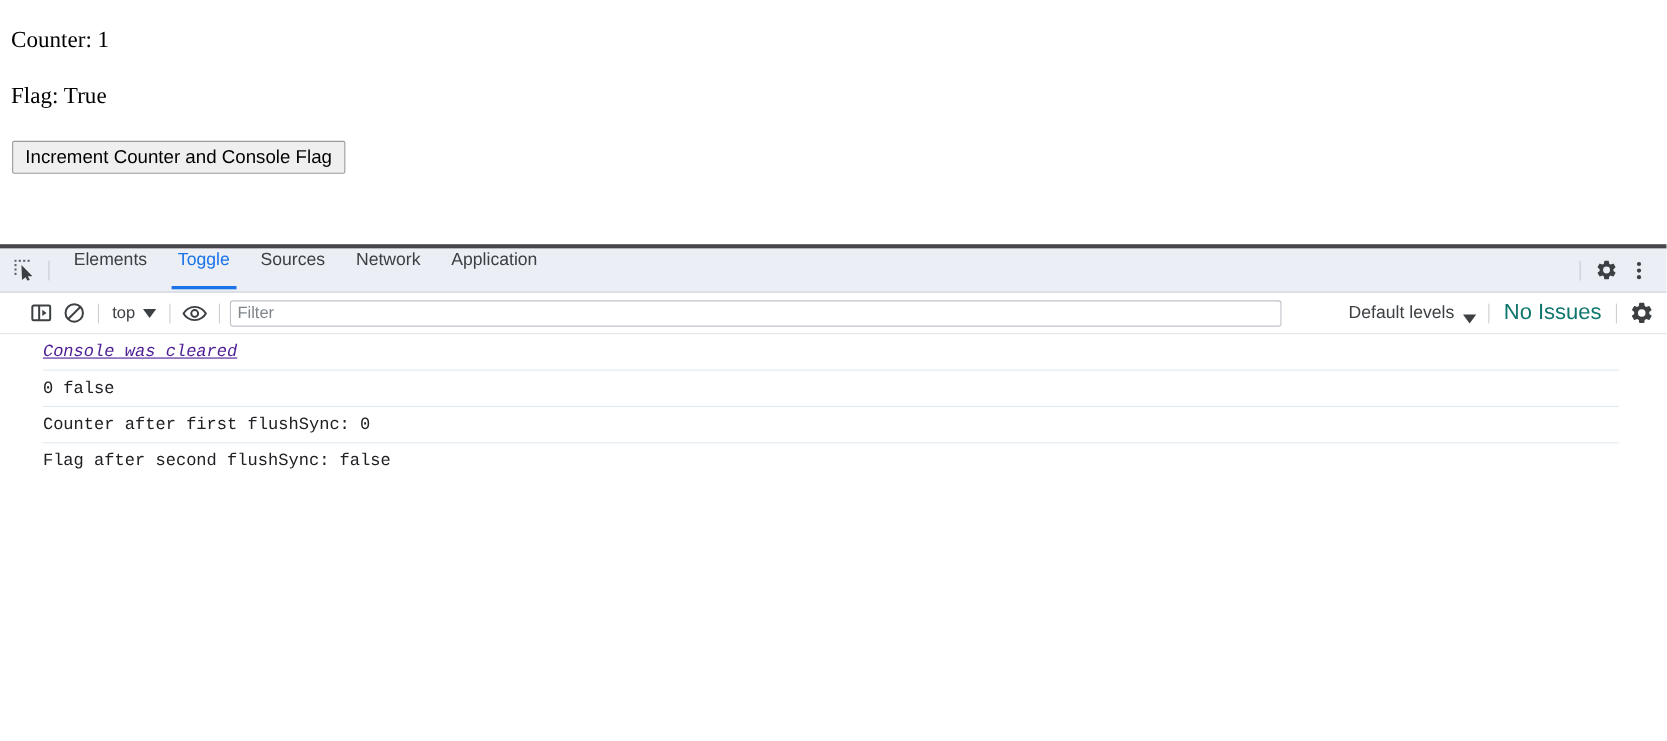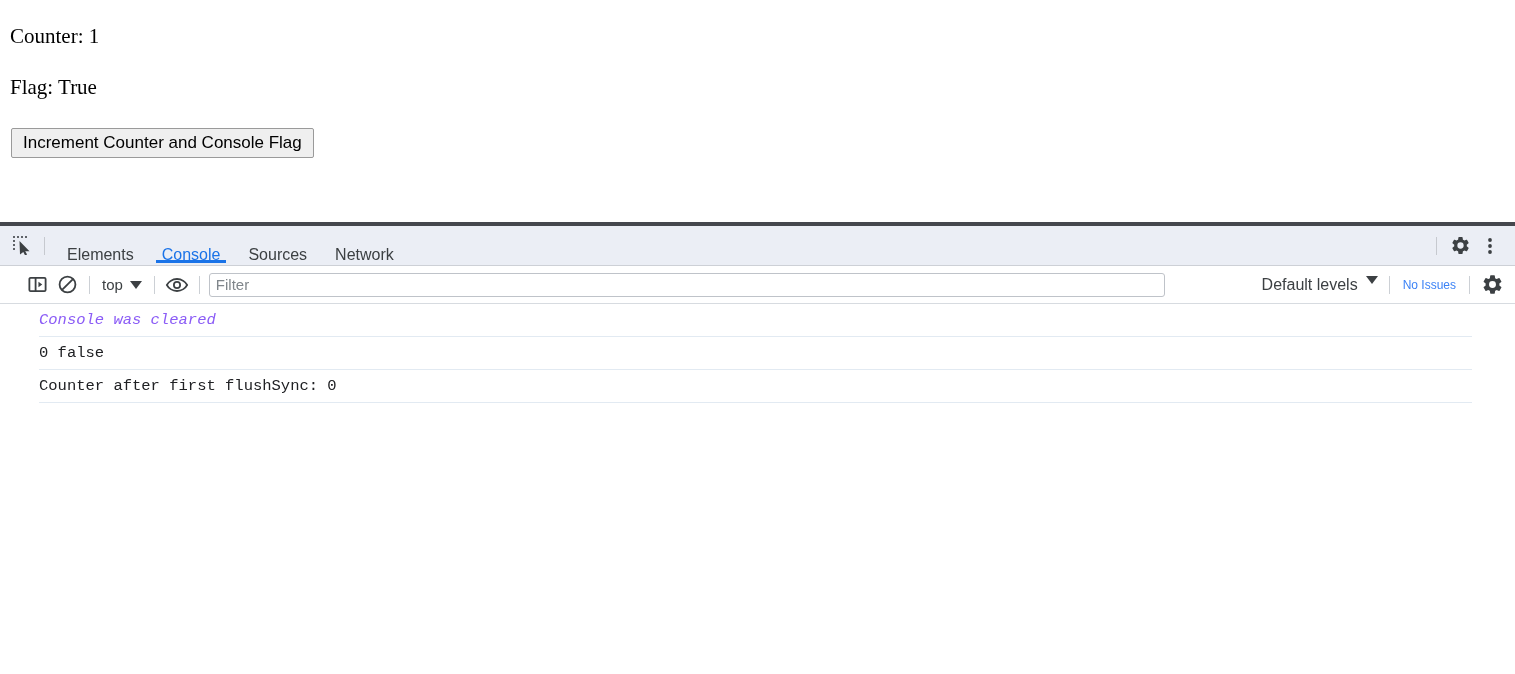--- a/index.html
+++ b/index.html
@@ -84,21 +84,21 @@
   }
   .strip-sep {
     width: 1px; height: 18px;
     background: #c6c9cf;
     margin: 0 8px;
   }
   .tab {
     height: 29px;
     padding: 17px 14px;
     display: flex;
-    align-items: flex-start;
+    align-items: flex-end;
     font-size: 16px;
     color: #3c4043;
     cursor: default;
     position: relative;
     white-space: nowrap;
   }
   .tab.active { color: #1a73e8; }
   .tab.active::after {
     content: "";
     position: absolute;
@@ -166,31 +166,31 @@
   }
   #filter-input::placeholder { color: #80868b; }
   #toolbar-right {
     display: flex;
     align-items: center;
     margin-left: auto;
     padding-right: 8px;
   }
   .levels-select {
     display: flex;
-    align-items: flex-start;
+    align-items: flex-end;
     gap: 8px;
     font-size: 16px;
     color: #3c4043;
     cursor: default;
     padding: 2px 4px;
     white-space: nowrap;
   }
   .issues-link {
-    font-size: 12px;
-    color: #3b82f6;
+    font-size: 20px;
+    color: #0f766e;
     cursor: default;
     padding: 2px 6px;
     white-space: nowrap;
   }
 
   
   #console-messages {
     background: #ffffff;
     height: 372px;
     overflow: hidden;
@@ -209,22 +209,23 @@
     content: "";
     position: absolute;
     left: 39px;
     right: 43px;
     bottom: 0;
     height: 1px;
     background: #e2eaf2;
   }
   .msg-row.last::after { display: none; }
   .msg-row.cleared {
-    color: #8b5cf6;
+    color: #4c1d95;
     font-style: italic;
+    text-decoration: underline;
   }
 
   svg { display: block; }
 </style>
 </head>
 <body>
 
 <div id="page-area">
   <div class="page-line" id="page-line-counter">Counter: 1</div>
   <div class="page-line" id="page-line-flag">Flag: True</div>
@@ -249,27 +250,30 @@
         <path d="M6.5 5 L16.5 15.2 L12.2 15.2 L14.1 18.6 L12.1 19.4 L10.3 16 L7 18.6 Z" fill="#3c4043"></path>
       </svg>
     </div>
 
     <div class="strip-sep"></div>
 
     <div class="tab">
       <span>Elements</span>
     </div>
     <div class="tab active">
-      <span>Console</span>
+      <span>Toggle</span>
     </div>
     <div class="tab">
       <span>Sources</span>
     </div>
     <div class="tab">
       <span>Network</span>
+    </div>
+    <div class="tab">
+      <span>Application</span>
     </div>
 
     <div id="tabstrip-right">
       <div class="strip-sep"></div>
       <div class="icon-btn">
         <svg width="21" height="21" viewBox="0 0 24 24">
           <path fill="#3c4043" d="M19.14 12.94c.04-.3.06-.61.06-.94s-.02-.64-.07-.94l2.03-1.58a.49.49 0 0 0 .12-.61l-1.92-3.32a.49.49 0 0 0-.59-.22l-2.39.96a7.03 7.03 0 0 0-1.62-.94l-.36-2.54a.48.48 0 0 0-.48-.41h-3.84a.48.48 0 0 0-.48.41l-.36 2.54c-.59.24-1.13.56-1.62.94l-2.39-.96a.49.49 0 0 0-.59.22L2.74 8.87c-.12.21-.07.47.12.61l2.03 1.58c-.05.3-.09.63-.09.94s.02.64.07.94l-2.03 1.58a.49.49 0 0 0-.12.61l1.92 3.32c.12.22.37.29.59.22l2.39-.96c.5.38 1.03.7 1.62.94l.36 2.54c.05.24.25.41.48.41h3.84c.24 0 .44-.17.48-.41l.36-2.54c.59-.24 1.13-.56 1.62-.94l2.39.96c.22.08.47 0 .59-.22l1.92-3.32a.49.49 0 0 0-.12-.61l-2.01-1.58zM12 15.6A3.6 3.6 0 1 1 12 8.4a3.6 3.6 0 0 1 0 7.2z"></path>
         </svg>
       </div>
       <div class="icon-btn">
@@ -332,15 +336,16 @@
           <path fill="#3c4043" d="M19.14 12.94c.04-.3.06-.61.06-.94s-.02-.64-.07-.94l2.03-1.58a.49.49 0 0 0 .12-.61l-1.92-3.32a.49.49 0 0 0-.59-.22l-2.39.96a7.03 7.03 0 0 0-1.62-.94l-.36-2.54a.48.48 0 0 0-.48-.41h-3.84a.48.48 0 0 0-.48.41l-.36 2.54c-.59.24-1.13.56-1.62.94l-2.39-.96a.49.49 0 0 0-.59.22L2.74 8.87c-.12.21-.07.47.12.61l2.03 1.58c-.05.3-.09.63-.09.94s.02.64.07.94l-2.03 1.58a.49.49 0 0 0-.12.61l1.92 3.32c.12.22.37.29.59.22l2.39-.96c.5.38 1.03.7 1.62.94l.36 2.54c.05.24.25.41.48.41h3.84c.24 0 .44-.17.48-.41l.36-2.54c.59-.24 1.13-.56 1.62-.94l2.39.96c.22.08.47 0 .59-.22l1.92-3.32a.49.49 0 0 0-.12-.61l-2.01-1.58zM12 15.6A3.6 3.6 0 1 1 12 8.4a3.6 3.6 0 0 1 0 7.2z"></path>
         </svg>
       </div>
     </div>
   </div>
 
   <div id="console-messages">
     <div class="msg-row cleared">Console was cleared</div>
     <div class="msg-row">0 false</div>
     <div class="msg-row">Counter after first flushSync: 0</div>
+    <div class="msg-row last">Flag after second flushSync: false</div>
   </div>
 
 </div>
 
 </body></html>

